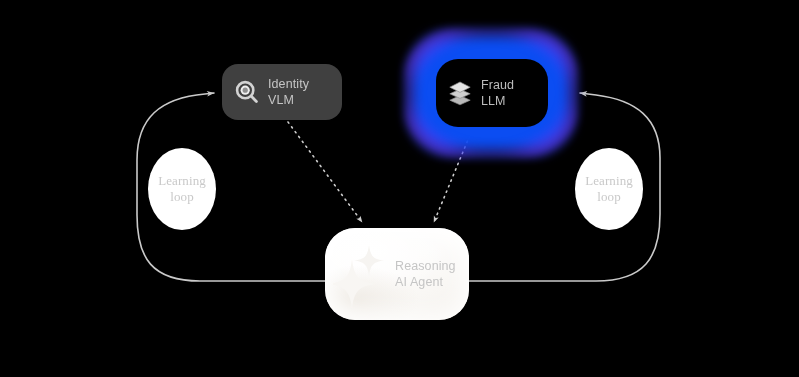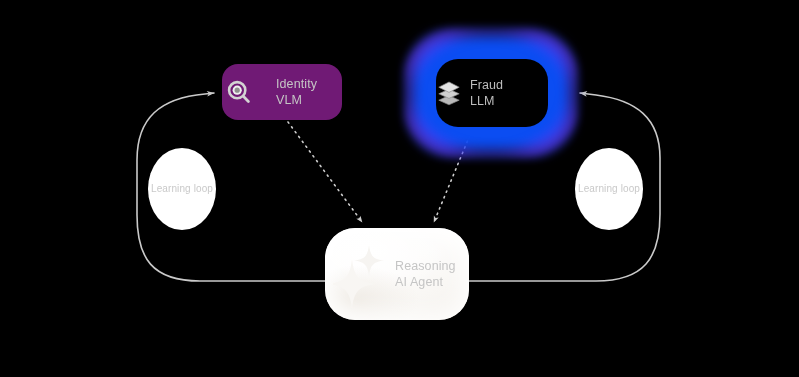--- a/index.html
+++ b/index.html
@@ -34,23 +34,23 @@
     box-sizing: border-box;
   }
 
   
   .node-identity {
     left: 222px;
     top: 64px;
     width: 120px;
     height: 56px;
     border-radius: 16px;
-    background: #701a75;
-    padding-left: 4px;
-    gap: 24px;
+    background: #404040;
+    padding-left: 12px;
+    gap: 8px;
   }
 
   
   .node-fraud-wrap {
     position: absolute;
     left: 410px;
     top: 34px;
     width: 162px;
     height: 118px;
   }
@@ -75,20 +75,21 @@
   .node-fraud {
     position: absolute;
     left: 26px;
     top: 25px;
     width: 112px;
     height: 68px;
     border-radius: 22px;
     background: #000000;
     display: flex;
     align-items: center;
+    padding-left: 11px;
     gap: 8px;
     box-sizing: border-box;
   }
 
   
   .node-reason {
     left: 325px;
     top: 228px;
     width: 144px;
     height: 92px;
@@ -120,23 +121,24 @@
     display: flex;
     align-items: center;
     justify-content: center;
     text-align: center;
     line-height: 1.22;
   }
   .loop-left  { left: 148px; top: 148px; }
   .loop-right { left: 575px; top: 148px; }
 
   .loop-label {
-    font-size: 10px;
+    font-size: 13px;
     color: #c9c9c9;
     letter-spacing: 0.1px;
+    font-family: Liberation Serif, serif;
   }
 
   
   .node-label {
     font-size: 12.5px;
     line-height: 1.3;
     color: #c5c5c5;
     letter-spacing: 0.1px;
     position: relative;
     z-index: 3;

